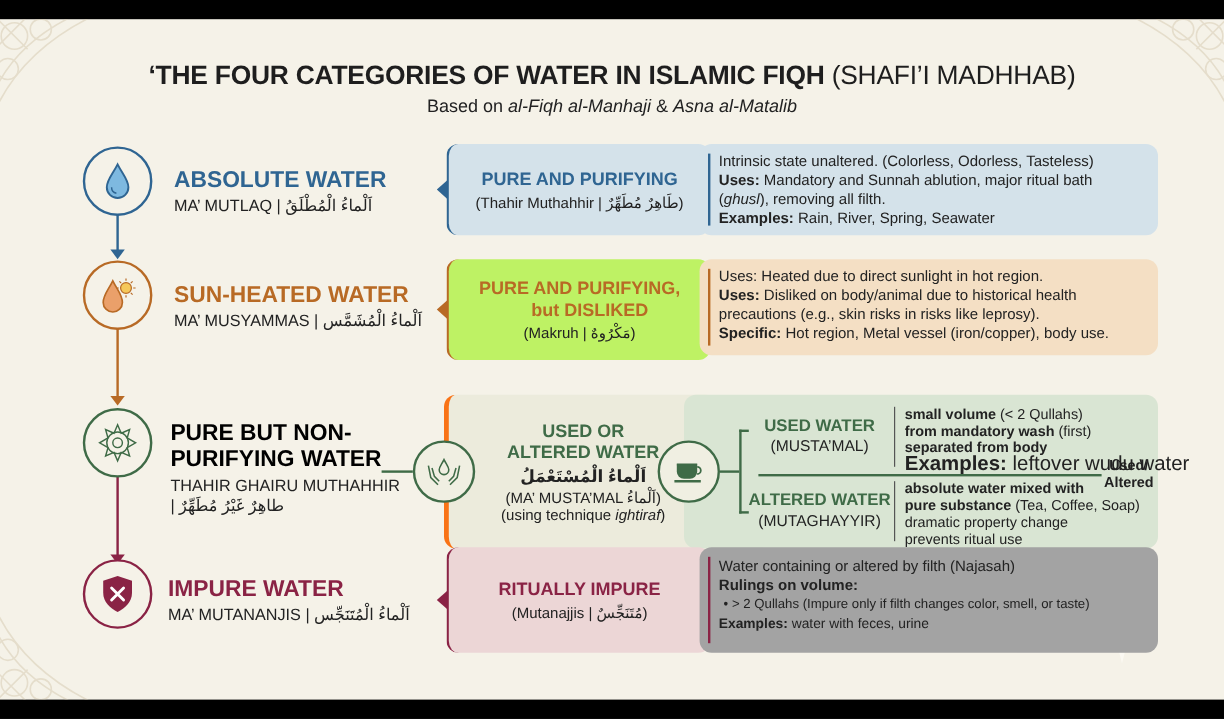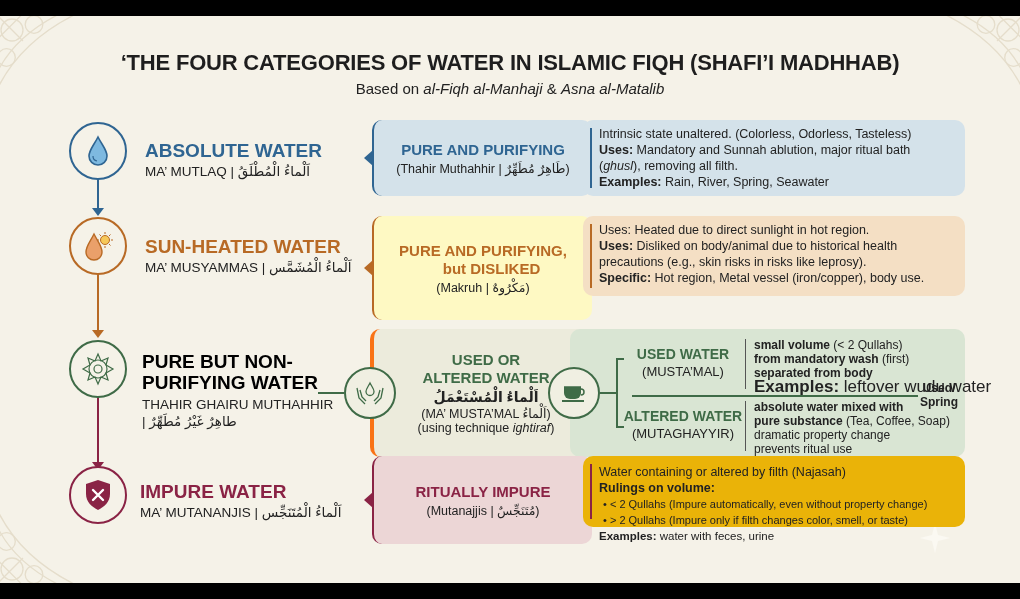--- a/index.html
+++ b/index.html
@@ -8,21 +8,21 @@
   .canvas {
     position: absolute; left: 0; top: 16px; width: 1020px; height: 567px;
     background: #f5f2e8; overflow: hidden;
   }
   .corner { position: absolute; width: 110px; height: 110px; opacity: 0.55; }
   .corner svg { width: 100%; height: 100%; }
   .title {
     position: absolute; left: 0; top: 34px; width: 1020px; text-align: center;
     font-size: 22px; font-weight: bold; color: #1e1e1e; letter-spacing: -0.2px;
   }
-  .title .light { font-weight: bold; }
+  .title .light { font-weight: normal; }
   .subtitle {
     position: absolute; left: 0; top: 64px; width: 1020px; text-align: center;
     font-size: 15px; color: #222;
   }
   .subtitle i { font-style: italic; }
 
   
   .vline { position: absolute; width: 2px; }
   .arrow { position: absolute; width: 0; height: 0; border-left: 6px solid transparent; border-right: 6px solid transparent; }
   .node {
@@ -167,21 +167,21 @@
       <path d="M14 6 C10 14 6 18 6 24 A8 8 0 0 0 22 24 C22 18 18 14 14 6 Z" fill="#eaa06a" stroke="#b86a25" stroke-width="1.4"></path>
       <circle cx="25" cy="12" r="4.5" fill="#f6c85a" stroke="#b86a25" stroke-width="1"></circle>
       <g stroke="#b86a25" stroke-width="1">
           <path d="M25 4 V6 M25 18 V20 M17 12 H19 M31 12 H33 M19.5 6.5 L21 8 M29 16 L30.5 17.5 M30.5 6.5 L29 8"></path>
         </g>
     </svg>
   </div>
   <div class="cat-name" style="left:145px;top:220px;color:#b86a25;">SUN-HEATED WATER</div>
   <div class="cat-sub" style="left:145px;top:243px;">MA’ MUSYAMMAS | اَلْماءُ الْمُشَمَّس</div>
 
-  <div class="ruling" style="left:372px;top:200px;width:220px;height:104px;background:#fef9c3;border-color:#b86a25;">
+  <div class="ruling" style="left:372px;top:200px;width:220px;height:84px;background:#bef264;border-color:#b86a25;">
     <div class="pointer" style="border-right-color:#b86a25;"></div>
     <div class="ruling-title" style="color:#b86a25;">PURE AND PURIFYING,</div>
     <div class="ruling-title" style="color:#b86a25;margin-left:17px;">but DISLIKED</div>
     <div class="ruling-sub">(Makruh | مَكْرُوهٌ)</div>
   </div>
   <div class="detail" style="left:583px;top:200px;width:382px;height:80px;background:#f4dfc4;">
     <div class="bar" style="background:#b86a25;"></div>
     <div>Uses: Heated due to direct sunlight in hot region.</div>
     <div><b>Uses:</b><span> Disliked on body/animal due to historical health</span></div>
     <div>precautions (e.g., skin risks in risks like leprosy).</div>
@@ -243,21 +243,21 @@
   <div style="position:absolute;left:745px;top:323px;width:1px;height:50px;background:#555;"></div>
   <div class="sub-text" style="left:754px;top:322px;">
     <div><b>small volume</b><span> (&lt; 2 Qullahs)</span></div>
     <div><b>from mandatory wash</b><span> (first)</span></div>
     <div><b>separated from body</b><span></span></div>
     <div style="font-size:17px;"><b>Examples:</b><span> leftover wudu water</span></div>
   </div>
   <div style="position:absolute;left:632px;top:379px;width:286px;height:1.5px;background:#3f6b47;"></div>
   <div style="position:absolute;left:920px;top:365px;font-size:12px;font-weight:bold;color:#222;text-align:center;line-height:14px;">
     <div>Used/</div>
-    <div>Spring</div>
+    <div>Altered</div>
   </div>
 
   <div class="sub-title" style="left:618px;top:392px;width:130px;">
     <div>ALTERED WATER</div>
     <span>(MUTAGHAYYIR)</span>
   </div>
   <div style="position:absolute;left:745px;top:385px;width:1px;height:50px;background:#555;"></div>
   <div class="sub-text" style="left:754px;top:384px;">
     <div><b>absolute water mixed with</b><span></span></div>
     <div><b>pure substance</b><span> (Tea, Coffee, Soap)</span></div>
@@ -272,22 +272,21 @@
     </svg>
   </div>
   <div class="cat-name" style="left:140px;top:465px;color:#8a2345;">IMPURE WATER</div>
   <div class="cat-sub" style="left:140px;top:488px;">MA’ MUTANANJIS | اَلْماءُ الْمُتَنَجِّس</div>
 
   <div class="ruling" style="left:372px;top:440px;width:220px;height:88px;background:#ecd6d6;border-color:#8a2345;">
     <div class="pointer" style="border-right-color:#8a2345;"></div>
     <div class="ruling-title" style="color:#8a2345;">RITUALLY IMPURE</div>
     <div class="ruling-sub">(Mutanajjis | مُتَنَجِّسٌ)</div>
   </div>
-  <div class="detail" style="left:583px;top:440px;width:382px;height:71px;background:#eab308;padding-top:8px;">
+  <div class="detail" style="left:583px;top:440px;width:382px;height:88px;background:#a3a3a3;padding-top:8px;">
     <div class="bar" style="background:#8a2345;"></div>
     <div style="font-size:12.5px;">Water containing or altered by filth (Najasah)</div>
     <div><b>Rulings on volume:</b></div>
-    <div style="font-size:11px;padding-left:4px;">• &lt; 2 Qullahs (Impure automatically, even without property change)</div>
     <div style="font-size:11px;padding-left:4px;">• &gt; 2 Qullahs (Impure only if filth changes color, smell, or taste)</div>
     <div style="font-size:11.5px;"><b>Examples:</b><span> water with feces, urine</span></div>
   </div>
 
 </div>
 
 </body></html>

